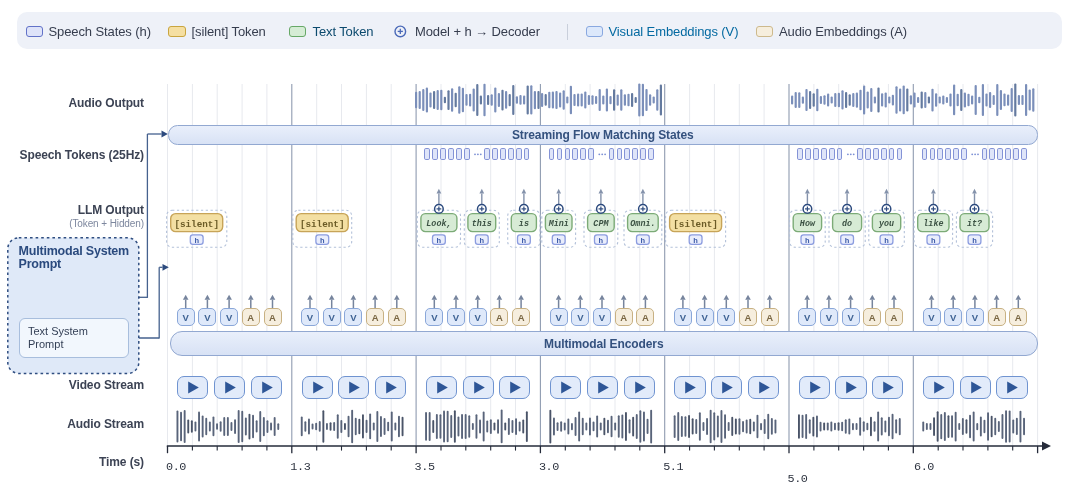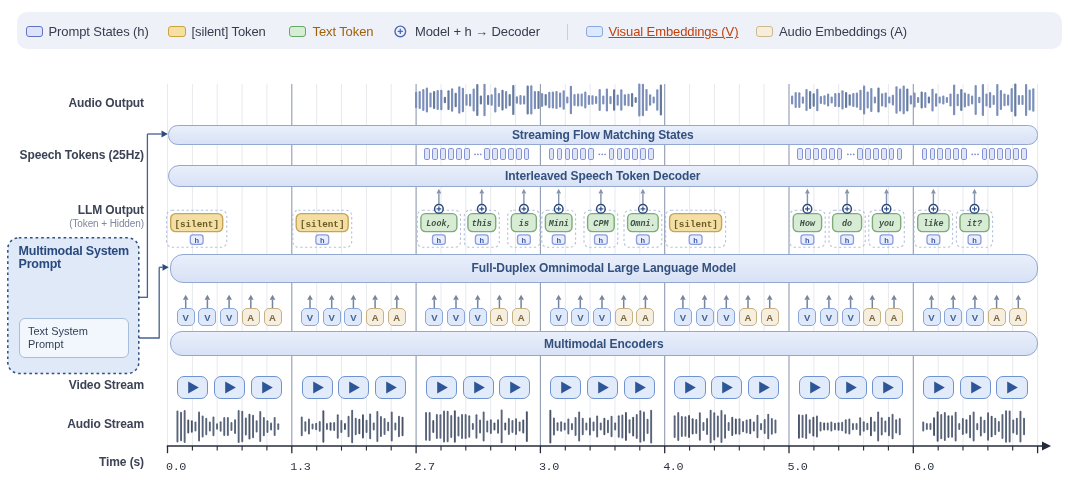--- a/index.html
+++ b/index.html
@@ -518,41 +518,39 @@
       <line x1="886.5" y1="204.4" x2="886.5" y2="193.4" stroke="#8492ab" stroke-width="1.4" stroke-linecap="butt"></line>
       <polygon points="884.1,193.4 888.9,193.4 886.5,188.8" fill="#8492ab"></polygon>
       <line x1="933.4" y1="204.4" x2="933.4" y2="193.4" stroke="#8492ab" stroke-width="1.4" stroke-linecap="butt"></line>
       <polygon points="931.0,193.4 935.8,193.4 933.4,188.8" fill="#8492ab"></polygon>
       <line x1="974.5" y1="204.4" x2="974.5" y2="193.4" stroke="#8492ab" stroke-width="1.4" stroke-linecap="butt"></line>
       <polygon points="972.1,193.4 976.9,193.4 974.5,188.8" fill="#8492ab"></polygon>
       <rect x="7.8" y="237.8" width="131" height="135.6" rx="11" fill="#dfe9f8" stroke="#2e4d80" stroke-width="1.5" stroke-dasharray="2.6 3.0"></rect>
     </svg>
 <div style="position:absolute;left:16.5px;top:12px;width:1045px;height:37px;background:#eef1f8;border-radius:10px;"></div>
     <div style="position:absolute;left:25.5px;top:26px;width:15.5px;height:8.5px;background:#dee3f9;border:1.6px solid #6272c8;border-radius:3px;"></div>
-    <div style="position:absolute;left:48.5px;top:24.4px;font:13px 'Liberation Sans',sans-serif;color:#363d4e;letter-spacing:-0.1px;">Prompt States (h)</div>
+    <div style="position:absolute;left:48.5px;top:24.4px;font:13px 'Liberation Sans',sans-serif;color:#363d4e;letter-spacing:-0.1px;">Speech States (h)</div>
     <div style="position:absolute;left:168px;top:26px;width:15.5px;height:8.5px;background:#f5dfa2;border:1.6px solid #c9a53f;border-radius:3px;"></div>
     <div style="position:absolute;left:191.5px;top:24.4px;font:13px 'Liberation Sans',sans-serif;color:#363d4e;letter-spacing:-0.1px;">[silent] Token</div>
     <div style="position:absolute;left:288.5px;top:26px;width:15.5px;height:8.5px;background:#d5ecd5;border:1.6px solid #67a867;border-radius:3px;"></div>
-    <div style="position:absolute;left:312.5px;top:24.4px;font:13px 'Liberation Sans',sans-serif;color:#a16207;letter-spacing:-0.1px;">Text Token</div>
+    <div style="position:absolute;left:312.5px;top:24.4px;font:13px 'Liberation Sans',sans-serif;color:#0c4a6e;letter-spacing:-0.1px;">Text Token</div>
     <div style="position:absolute;left:415px;top:24.4px;font:13px 'Liberation Sans',sans-serif;color:#363d4e;letter-spacing:-0.1px;">Model + h → Decoder</div>
     <div style="position:absolute;left:566.5px;top:23.5px;width:1.5px;height:16px;background:#c9cfdb;"></div>
     <div style="position:absolute;left:585.5px;top:26px;width:15.5px;height:8.5px;background:#dce8fb;border:1.6px solid #89a8e0;border-radius:3px;"></div>
-    <div style="position:absolute;left:608.5px;top:24.4px;font:13px 'Liberation Sans',sans-serif;color:#c2410c;letter-spacing:-0.1px;text-decoration:underline;">Visual Embeddings (V)</div>
+    <div style="position:absolute;left:608.5px;top:24.4px;font:13px 'Liberation Sans',sans-serif;color:#0369a1;letter-spacing:-0.1px;">Visual Embeddings (V)</div>
     <div style="position:absolute;left:755.5px;top:26px;width:15.5px;height:8.5px;background:#f6eedd;border:1.6px solid #cdb98c;border-radius:3px;"></div>
     <div style="position:absolute;left:779px;top:24.4px;font:13px 'Liberation Sans',sans-serif;color:#363d4e;letter-spacing:-0.1px;">Audio Embeddings (A)</div>
     <div style="position:absolute;left:-16px;top:96.3px;width:160px;text-align:right;font:bold 12px 'Liberation Sans',sans-serif;color:#3c4354;letter-spacing:-0.1px;">Audio Output</div>
     <div style="position:absolute;left:-16px;top:147.8px;width:160px;text-align:right;font:bold 12px 'Liberation Sans',sans-serif;color:#3c4354;letter-spacing:-0.1px;">Speech Tokens (25Hz)</div>
     <div style="position:absolute;left:-16px;top:203.3px;width:160px;text-align:right;font:bold 12px 'Liberation Sans',sans-serif;color:#3c4354;letter-spacing:-0.1px;">LLM Output</div>
     <div style="position:absolute;left:-16px;top:218.3px;width:160px;text-align:right;font:10px 'Liberation Sans',sans-serif;color:#7d879e;letter-spacing:-0.1px;">(Token + Hidden)</div>
     <div style="position:absolute;left:-16px;top:377.8px;width:160px;text-align:right;font:bold 12px 'Liberation Sans',sans-serif;color:#3c4354;letter-spacing:-0.1px;">Video Stream</div>
     <div style="position:absolute;left:-16px;top:416.8px;width:160px;text-align:right;font:bold 12px 'Liberation Sans',sans-serif;color:#3c4354;letter-spacing:-0.1px;">Audio Stream</div>
     <div style="position:absolute;left:-16px;top:455.3px;width:160px;text-align:right;font:bold 12px 'Liberation Sans',sans-serif;color:#3c4354;letter-spacing:-0.1px;">Time (s)</div>
     <div style="position:absolute;left:168px;top:125px;width:869.5px;height:19.5px;border:1.2px solid #92a8d1;border-radius:9.5px;box-sizing:border-box;background:linear-gradient(180deg,#e9effb,#d8e2f5);display:flex;align-items:center;justify-content:center;font:bold 12px 'Liberation Sans',sans-serif;color:#34517e;letter-spacing:-0.1px;">Streaming Flow Matching States</div>
-    <div style="position:absolute;left:168px;top:165px;width:869.5px;height:22px;border:1.2px solid #92a8d1;border-radius:11px;box-sizing:border-box;background:linear-gradient(180deg,#e9effb,#d8e2f5);display:flex;align-items:center;justify-content:center;font:bold 12px 'Liberation Sans',sans-serif;color:#34517e;letter-spacing:-0.1px;">Interleaved Speech Token Decoder</div>
-    <div style="position:absolute;left:170px;top:254px;width:867.5px;height:28.5px;border:1.2px solid #92a8d1;border-radius:13px;box-sizing:border-box;background:linear-gradient(180deg,#e9effb,#d8e2f5);display:flex;align-items:center;justify-content:center;font:bold 12px 'Liberation Sans',sans-serif;color:#34517e;letter-spacing:-0.1px;">Full-Duplex Omnimodal Large Language Model</div>
     <div style="position:absolute;left:170px;top:331px;width:867.5px;height:25px;border:1.2px solid #92a8d1;border-radius:12px;box-sizing:border-box;background:linear-gradient(180deg,#e9effb,#d8e2f5);display:flex;align-items:center;justify-content:center;font:bold 12px 'Liberation Sans',sans-serif;color:#34517e;letter-spacing:-0.1px;">Multimodal Encoders</div>
     <div style="position:absolute;left:424.4px;top:148.3px;width:5.7px;height:11.8px;background:#dfe5f9;border:1.2px solid #8493d6;border-radius:1.8px;box-sizing:border-box;"></div>
     <div style="position:absolute;left:432.3px;top:148.3px;width:5.7px;height:11.8px;background:#dfe5f9;border:1.2px solid #8493d6;border-radius:1.8px;box-sizing:border-box;"></div>
     <div style="position:absolute;left:440.2px;top:148.3px;width:5.7px;height:11.8px;background:#dfe5f9;border:1.2px solid #8493d6;border-radius:1.8px;box-sizing:border-box;"></div>
     <div style="position:absolute;left:448.1px;top:148.3px;width:5.7px;height:11.8px;background:#dfe5f9;border:1.2px solid #8493d6;border-radius:1.8px;box-sizing:border-box;"></div>
     <div style="position:absolute;left:456.0px;top:148.3px;width:5.7px;height:11.8px;background:#dfe5f9;border:1.2px solid #8493d6;border-radius:1.8px;box-sizing:border-box;"></div>
     <div style="position:absolute;left:463.9px;top:148.3px;width:5.7px;height:11.8px;background:#dfe5f9;border:1.2px solid #8493d6;border-radius:1.8px;box-sizing:border-box;"></div>
     <div style="position:absolute;left:484.3px;top:148.3px;width:5.7px;height:11.8px;background:#dfe5f9;border:1.2px solid #8493d6;border-radius:1.8px;box-sizing:border-box;"></div>
     <div style="position:absolute;left:492.2px;top:148.3px;width:5.7px;height:11.8px;background:#dfe5f9;border:1.2px solid #8493d6;border-radius:1.8px;box-sizing:border-box;"></div>
     <div style="position:absolute;left:500.1px;top:148.3px;width:5.7px;height:11.8px;background:#dfe5f9;border:1.2px solid #8493d6;border-radius:1.8px;box-sizing:border-box;"></div>
@@ -711,24 +709,24 @@
       <polygon points="11.2,5.4 11.2,17.5 21.8,11.45" fill="#2e5697"></polygon>
     </svg>
     <div style="position:absolute;left:996.4px;top:375.8px;width:31.3px;height:22.9px;background:#e2ebfa;border:1.5px solid #6f93d0;border-radius:7px;box-sizing:border-box;"></div>
     <svg style="position:absolute;left:996.4px;top:375.8px" width="32" height="23">
       <polygon points="11.2,5.4 11.2,17.5 21.8,11.45" fill="#2e5697"></polygon>
     </svg>
     <div style="position:absolute;left:18.5px;top:244.5px;width:120px;font:bold 12.5px 'Liberation Sans',sans-serif;color:#2a4a7e;line-height:13.5px;letter-spacing:-0.2px;">Multimodal System<br>Prompt</div>
     <div style="position:absolute;left:19px;top:317.7px;width:110px;height:40.3px;background:#f2f7fd;border:1.2px solid #a8bedd;border-radius:6px;box-sizing:border-box;display:flex;align-items:center;font:11px 'Liberation Sans',sans-serif;color:#333f55;padding-left:8px;line-height:13px;">Text System<br>Prompt</div>
     <div style="position:absolute;left:166.0px;top:460px;font:11.8px 'Liberation Mono',monospace;color:#2e3440;letter-spacing:-0.4px;">0.0</div>
     <div style="position:absolute;left:290.3px;top:460px;font:11.8px 'Liberation Mono',monospace;color:#2e3440;letter-spacing:-0.4px;">1.3</div>
-    <div style="position:absolute;left:414.6px;top:460px;font:11.8px 'Liberation Mono',monospace;color:#2e3440;letter-spacing:-0.4px;">2.7</div>
+    <div style="position:absolute;left:414.6px;top:460px;font:11.8px 'Liberation Mono',monospace;color:#2e3440;letter-spacing:-0.4px;">3.5</div>
     <div style="position:absolute;left:538.9px;top:460px;font:11.8px 'Liberation Mono',monospace;color:#2e3440;letter-spacing:-0.4px;text-align:center;">3.0</div>
-    <div style="position:absolute;left:663.2px;top:460px;font:11.8px 'Liberation Mono',monospace;color:#2e3440;letter-spacing:-0.4px;">4.0</div>
-    <div style="position:absolute;left:787.5px;top:460px;font:11.8px 'Liberation Mono',monospace;color:#2e3440;letter-spacing:-0.4px;">5.0</div>
+    <div style="position:absolute;left:663.2px;top:460px;font:11.8px 'Liberation Mono',monospace;color:#2e3440;letter-spacing:-0.4px;">5.1</div>
+    <div style="position:absolute;left:787.5px;top:472px;font:11.8px 'Liberation Mono',monospace;color:#2e3440;letter-spacing:-0.4px;">5.0</div>
     <div style="position:absolute;left:914px;top:460px;font:11.8px 'Liberation Mono',monospace;color:#2e3440;letter-spacing:-0.4px;">6.0</div>
     <div style="position:absolute;left:993px;top:460px;font:11.8px 'Liberation Mono',monospace;color:#2e3440;letter-spacing:-0.4px;margin-top:46px;">7.0</div>
 <svg width="1080" height="495" viewBox="0 0 1080 495" style="position:absolute;left:0;top:0">
       <rect x="166.6" y="210.3" width="60.2" height="37.0" rx="5.5" fill="none" stroke="#b3c1d9" stroke-width="1.1" stroke-dasharray="2.3 2.5"></rect>
       <rect x="170.7" y="213.6" width="52.0" height="18.0" rx="5" fill="#f3dfa3" stroke="#c7a458" stroke-width="1.4"></rect>
       <text x="196.7" y="226.7" font-family="'Liberation Mono',monospace" font-size="9.3" fill="#6b5b26" font-weight="bold" text-anchor="middle">[silent]</text>
       <rect x="190.3" y="234.9" width="12.8" height="9.5" rx="2.6" fill="#e9edfc" stroke="#8b9cdf" stroke-width="1.3"></rect>
       <text x="196.7" y="242.5" font-family="'Liberation Mono',monospace" font-size="7.6" fill="#3b5aa8" font-weight="bold" text-anchor="middle">h</text>
       <rect x="292.8" y="210.3" width="58.9" height="37.0" rx="5.5" fill="none" stroke="#b3c1d9" stroke-width="1.1" stroke-dasharray="2.3 2.5"></rect>
       <rect x="296.2" y="213.6" width="52.0" height="18.0" rx="5" fill="#f3dfa3" stroke="#c7a458" stroke-width="1.4"></rect>

